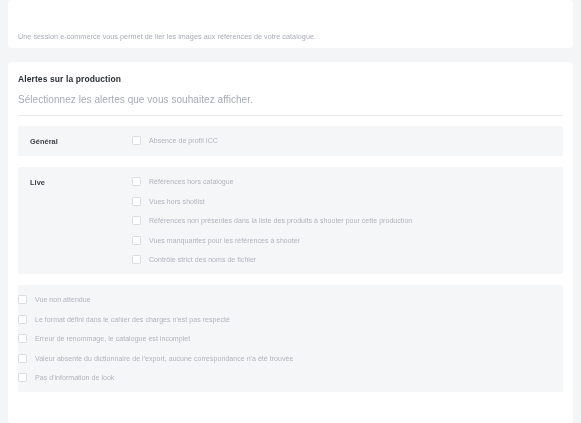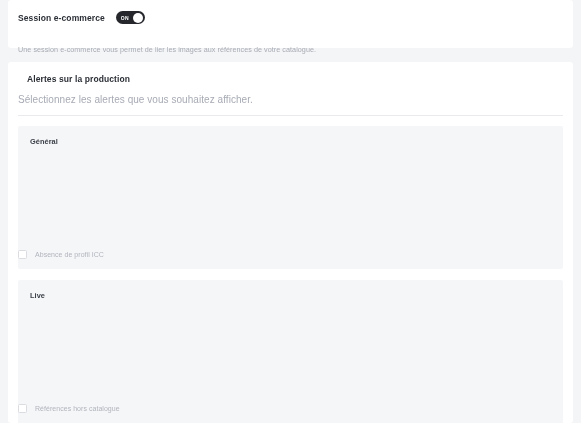--- a/index.html
+++ b/index.html
@@ -90,21 +90,20 @@
     color: #a7abb4;
     letter-spacing: 0.05px;
   }
 
   
   .alerts-title {
     font-size: 8.5px;
     font-weight: bold;
     color: #2b2f36;
     letter-spacing: 0.1px;
-    margin-left: 9px;
   }
   .alerts-desc {
     margin-top: 10px;
     font-size: 10px;
     color: #a7abb4;
     letter-spacing: 0.05px;
   }
   .divider {
     margin-top: 10px;
     height: 1px;
@@ -114,21 +113,20 @@
 
   
   .groups {
     margin-top: 10px;
   }
   .group {
     display: flex;
     background: #f5f6f8;
     border-radius: 2px;
     padding: 10px 0 10px 0;
-    flex-direction: column;
   }
   .group + .group {
     margin-top: 11px;
   }
   .group-label {
     flex: 0 0 114px;
     padding-left: 12px;
     box-sizing: border-box;
     font-size: 7.4px;
     font-weight: bold;
@@ -163,27 +161,20 @@
     letter-spacing: 0.04px;
     line-height: 1;
   }
 </style>
 </head>
 <body>
 
 <div class="page">
 
   <div class="card card-ecommerce">
-    <div class="session-row">
-      <span class="session-title">Session e-commerce</span>
-      <span class="toggle">
-        <span class="toggle-label">ON</span>
-        <span class="toggle-knob"></span>
-      </span>
-    </div>
     <div class="session-desc">Une session e-commerce vous permet de lier les images aux références de votre catalogue.</div>
   </div>
 
   <div class="card card-alerts">
     <div class="alerts-title">Alertes sur la production</div>
     <div class="alerts-desc">Sélectionnez les alertes que vous souhaitez afficher.</div>
     <div class="divider"></div>
 
     <div class="groups" id="groups-container">
         <div class="group">

